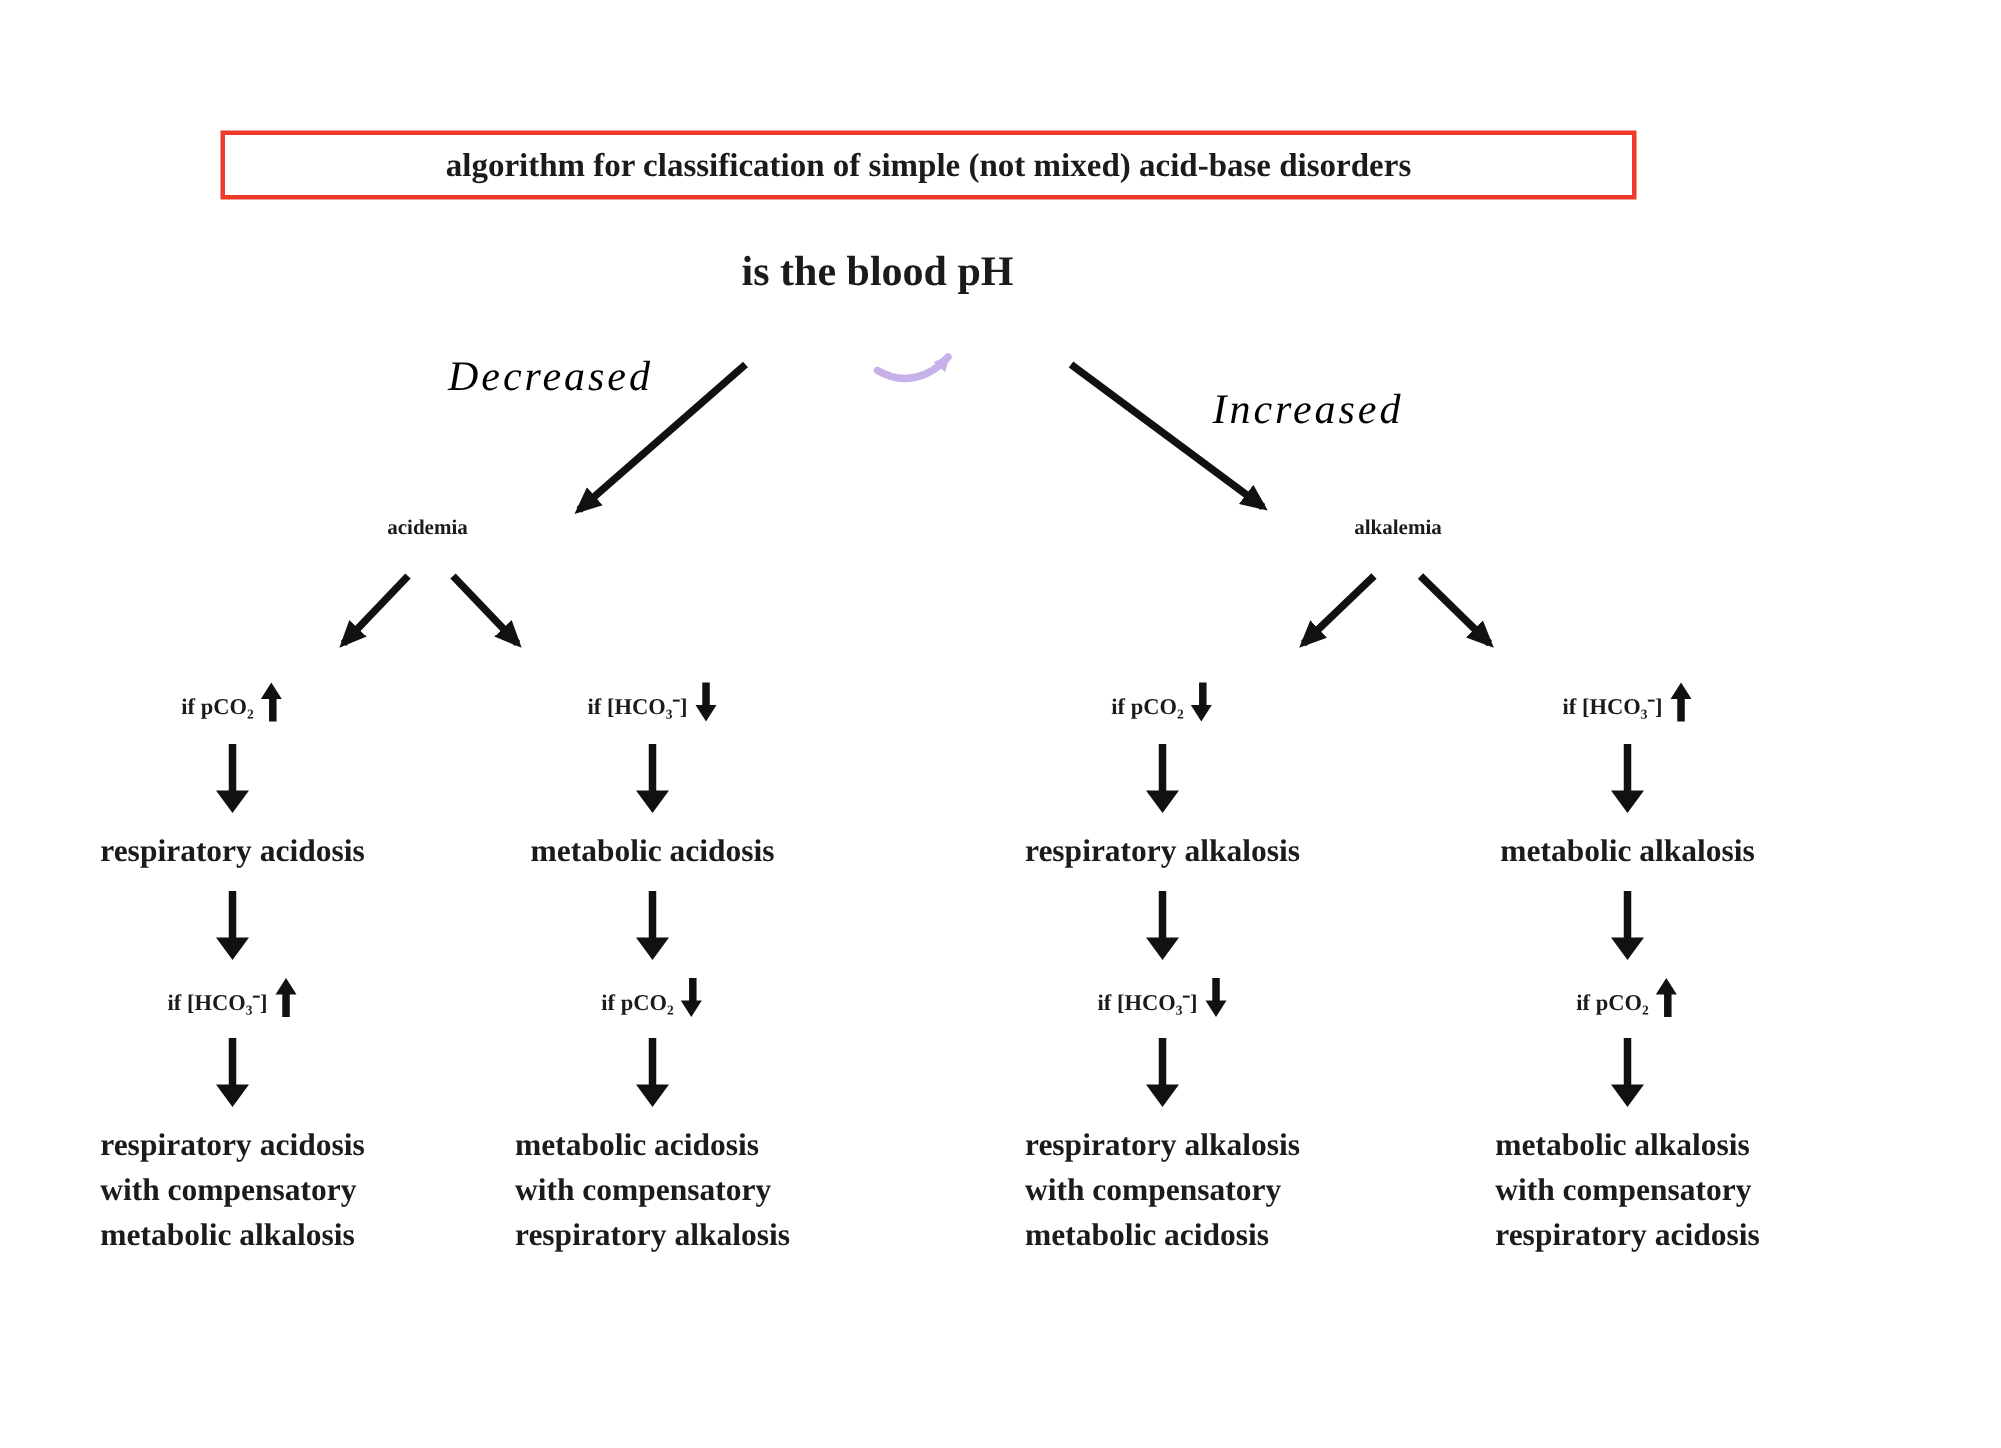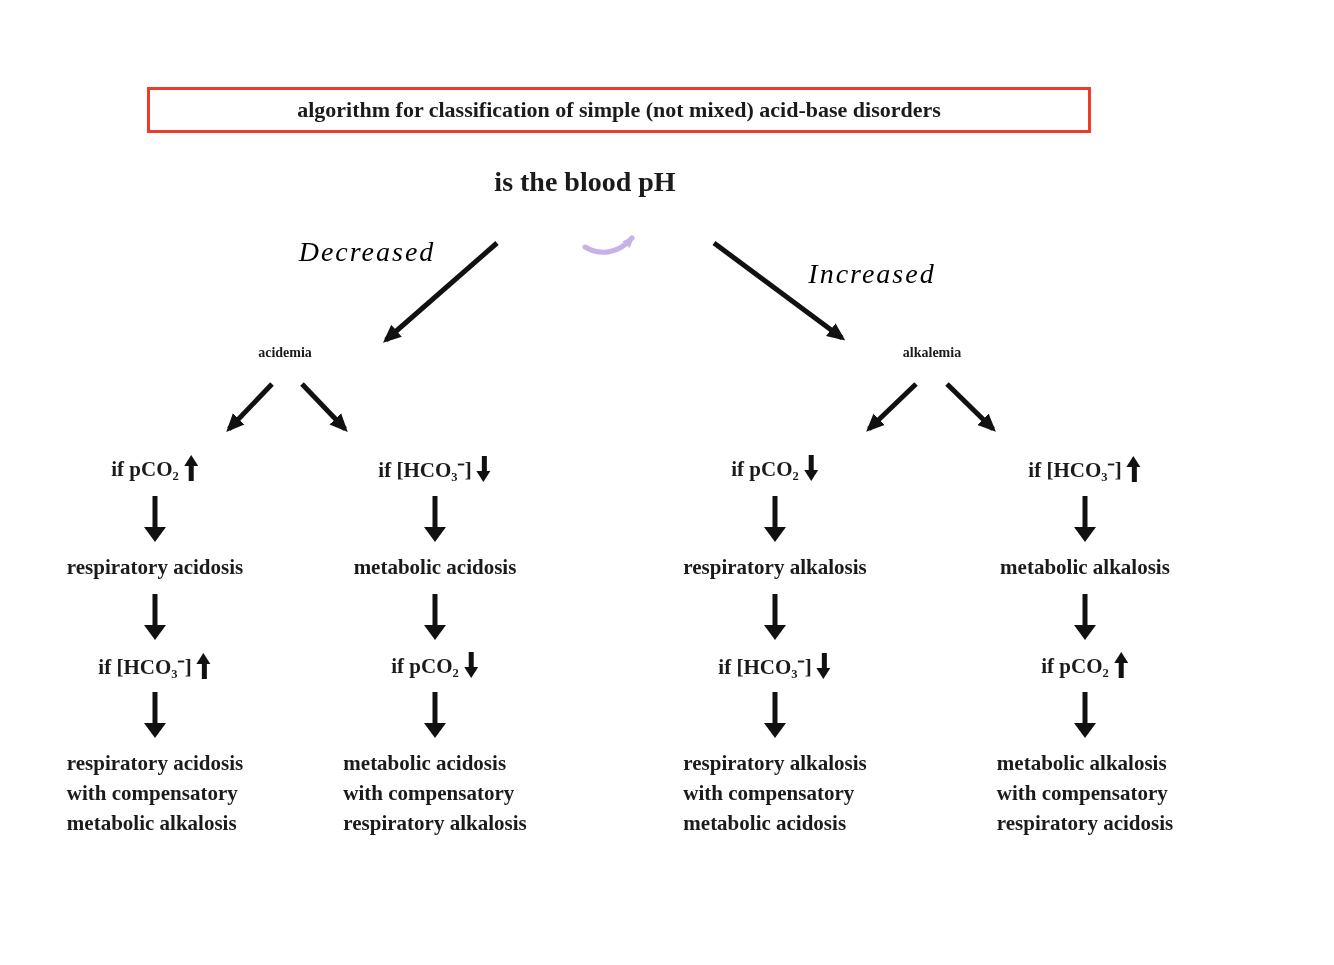--- a/index.html
+++ b/index.html
@@ -48,21 +48,21 @@
   .col { position:absolute; top:440px; width:320px; height:480px; }
   .col.c1 { left:-5px; }
   .col.c2 { left:275px; }
   .col.c3 { left:615px; }
   .col.c4 { left:925px; }
 
   .cond, .result, .final {
     position:absolute; left:50%; transform:translateX(-50%);
     font-weight:700; white-space:nowrap;
   }
-  .cond   { font-size:21px; }
+  .cond   { font-size:15px; }
   .cond.row1 { top:15px; }
   .result { top:115px; font-size:21px; }
   .cond.row2 { top:212px; }
   .final  { top:308px; font-size:21px; line-height:30px; text-align:left; }
 
   
   .varrow {
     position:absolute; left:50%; transform:translateX(-50%);
     width:24px; height:46px;
   }

